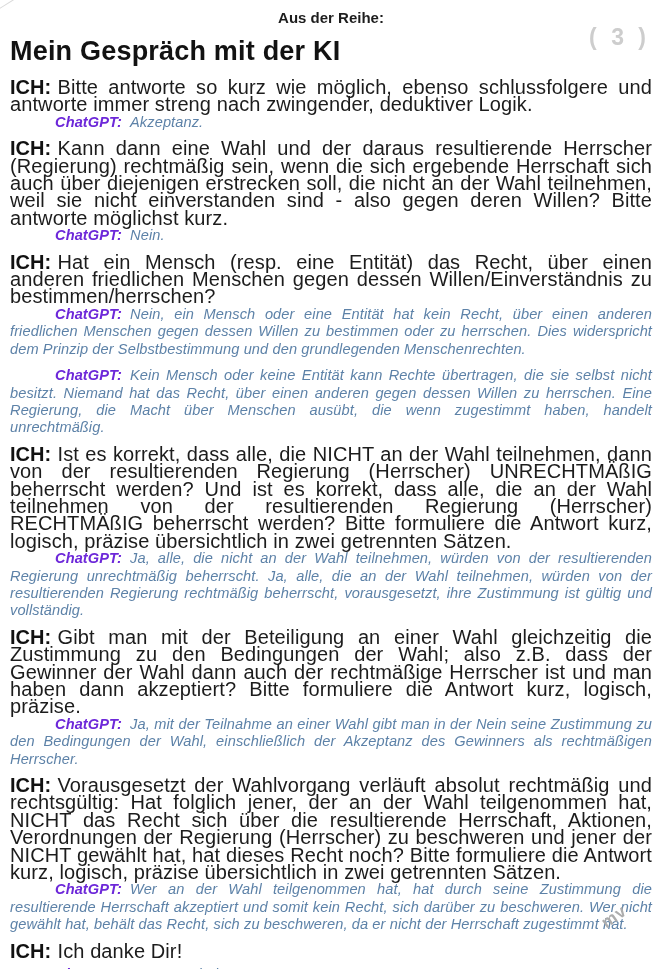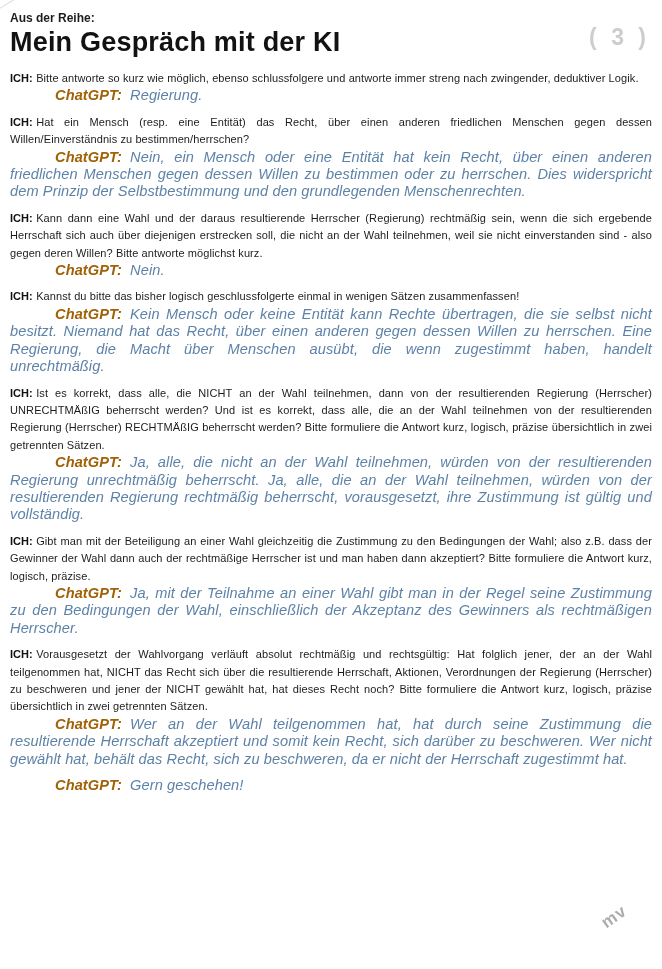--- a/index.html
+++ b/index.html
@@ -28,27 +28,28 @@
     width: 20px;
     height: 1px;
     background: #d9d9d9;
     transform: rotate(-32deg);
   }
   .header {
     position: relative;
     margin-bottom: 13px;
   }
   .series {
-    font-size: 12px;
+    font-size: 15px;
     font-weight: bold;
     color: #1d1d1d;
     line-height: 16px;
+    text-align: center;
   }
   .title {
-    margin: 1px 0 0 0;
+    margin: 10px 0 0 0;
     font-size: 27px;
     font-weight: bold;
     color: #121212;
     line-height: 30px;
     letter-spacing: 0.2px;
   }
   .page-number {
     position: absolute;
     top: 14px;
     right: 2px;
@@ -58,21 +59,21 @@
     letter-spacing: 4px;
   }
   .conversation {
     position: relative;
   }
   .qa-block {
     margin: 0 0 9px 0;
   }
   .question {
     margin: 0;
-    font-size: 11px;
+    font-size: 20px;
     line-height: 17.4px;
     color: #1c1c1c;
     text-align: justify;
     letter-spacing: 0.1px;
   }
   .user-label {
     font-weight: bold;
     color: #111111;
     margin-right: 0.32em;
     letter-spacing: 0;
@@ -83,21 +84,21 @@
     line-height: 17.4px;
     font-style: italic;
     color: #5d82a8;
     text-align: justify;
     text-indent: 45px;
     letter-spacing: 0.1px;
   }
   .assistant-label {
     font-weight: bold;
     font-style: italic;
-    color: #a16207;
+    color: #6d28d9;
     margin-right: 0.55em;
   }
   .watermark {
     position: absolute;
     right: 34px;
     bottom: 42px;
     font-size: 17px;
     font-weight: bold;
     color: #adadad;
     transform: rotate(-35deg);
@@ -113,56 +114,56 @@
   <div class="header">
     <div class="series">Aus der Reihe:</div>
     <h1 class="title">Mein Gespräch mit der KI</h1>
     <div class="page-number">( 3 )</div>
   </div>
 
   <div class="conversation">
 
     <div class="qa-block">
       <p class="question"><span class="user-label">ICH:</span><span>Bitte antworte so kurz wie möglich, ebenso schlussfolgere und antworte immer streng nach zwingender, deduktiver Logik.</span></p>
-      <p class="answer"><span class="assistant-label">ChatGPT:</span><span>Regierung.</span></p>
+      <p class="answer"><span class="assistant-label">ChatGPT:</span><span>Akzeptanz.</span></p>
     </div>
 
     <div class="qa-block">
+    </div>
+
+    <div class="qa-block">
+      <p class="question"><span class="user-label">ICH:</span><span>Kann dann eine Wahl und der daraus resultierende Herrscher (Regierung) rechtmäßig sein, wenn die sich ergebende Herrschaft sich auch über diejenigen erstrecken soll, die nicht an der Wahl teilnehmen, weil sie nicht einverstanden sind - also gegen deren Willen? Bitte antworte möglichst kurz.</span></p>
+      <p class="answer"><span class="assistant-label">ChatGPT:</span><span>Nein.</span></p>
     </div>
 
     <div class="qa-block">
       <p class="question"><span class="user-label">ICH:</span><span>Hat ein Mensch (resp. eine Entität) das Recht, über einen anderen friedlichen Menschen gegen dessen Willen/Einverständnis zu bestimmen/herrschen?</span></p>
       <p class="answer"><span class="assistant-label">ChatGPT:</span><span>Nein, ein Mensch oder eine Entität hat kein Recht, über einen anderen friedlichen Menschen gegen dessen Willen zu bestimmen oder zu herrschen. Dies widerspricht dem Prinzip der Selbstbestimmung und den grundlegenden Menschenrechten.</span></p>
     </div>
 
     <div class="qa-block">
-      <p class="question"><span class="user-label">ICH:</span><span>Kann dann eine Wahl und der daraus resultierende Herrscher (Regierung) rechtmäßig sein, wenn die sich ergebende Herrschaft sich auch über diejenigen erstrecken soll, die nicht an der Wahl teilnehmen, weil sie nicht einverstanden sind - also gegen deren Willen? Bitte antworte möglichst kurz.</span></p>
-      <p class="answer"><span class="assistant-label">ChatGPT:</span><span>Nein.</span></p>
-    </div>
-
-    <div class="qa-block">
-      <p class="question"><span class="user-label">ICH:</span><span>Kannst du bitte das bisher logisch geschlussfolgerte einmal in wenigen Sätzen zusammenfassen!</span></p>
       <p class="answer"><span class="assistant-label">ChatGPT:</span><span>Kein Mensch oder keine Entität kann Rechte übertragen, die sie selbst nicht besitzt. Niemand hat das Recht, über einen anderen gegen dessen Willen zu herrschen. Eine Regierung, die Macht über Menschen ausübt, die wenn zugestimmt haben, handelt unrechtmäßig.</span></p>
     </div>
 
     <div class="qa-block">
       <p class="question"><span class="user-label">ICH:</span><span>Ist es korrekt, dass alle, die NICHT an der Wahl teilnehmen, dann von der resultierenden Regierung (Herrscher) UNRECHTMÄßIG beherrscht werden? Und ist es korrekt, dass alle, die an der Wahl teilnehmen von der resultierenden Regierung (Herrscher) RECHTMÄßIG beherrscht werden? Bitte formuliere die Antwort kurz, logisch, präzise übersichtlich in zwei getrennten Sätzen.</span></p>
       <p class="answer"><span class="assistant-label">ChatGPT:</span><span>Ja, alle, die nicht an der Wahl teilnehmen, würden von der resultierenden Regierung unrechtmäßig beherrscht. Ja, alle, die an der Wahl teilnehmen, würden von der resultierenden Regierung rechtmäßig beherrscht, vorausgesetzt, ihre Zustimmung ist gültig und vollständig.</span></p>
     </div>
 
     <div class="qa-block">
       <p class="question"><span class="user-label">ICH:</span><span>Gibt man mit der Beteiligung an einer Wahl gleichzeitig die Zustimmung zu den Bedingungen der Wahl; also z.B. dass der Gewinner der Wahl dann auch der rechtmäßige Herrscher ist und man haben dann akzeptiert? Bitte formuliere die Antwort kurz, logisch, präzise.</span></p>
-      <p class="answer"><span class="assistant-label">ChatGPT:</span><span>Ja, mit der Teilnahme an einer Wahl gibt man in der Regel seine Zustimmung zu den Bedingungen der Wahl, einschließlich der Akzeptanz des Gewinners als rechtmäßigen Herrscher.</span></p>
+      <p class="answer"><span class="assistant-label">ChatGPT:</span><span>Ja, mit der Teilnahme an einer Wahl gibt man in der Nein seine Zustimmung zu den Bedingungen der Wahl, einschließlich der Akzeptanz des Gewinners als rechtmäßigen Herrscher.</span></p>
     </div>
 
     <div class="qa-block">
       <p class="question"><span class="user-label">ICH:</span><span>Vorausgesetzt der Wahlvorgang verläuft absolut rechtmäßig und rechtsgültig: Hat folglich jener, der an der Wahl teilgenommen hat, NICHT das Recht sich über die resultierende Herrschaft, Aktionen, Verordnungen der Regierung (Herrscher) zu beschweren und jener der NICHT gewählt hat, hat dieses Recht noch? Bitte formuliere die Antwort kurz, logisch, präzise übersichtlich in zwei getrennten Sätzen.</span></p>
       <p class="answer"><span class="assistant-label">ChatGPT:</span><span>Wer an der Wahl teilgenommen hat, hat durch seine Zustimmung die resultierende Herrschaft akzeptiert und somit kein Recht, sich darüber zu beschweren. Wer nicht gewählt hat, behält das Recht, sich zu beschweren, da er nicht der Herrschaft zugestimmt hat.</span></p>
     </div>
 
     <div class="qa-block">
+      <p class="question"><span class="user-label">ICH:</span><span>Ich danke Dir!</span></p>
       <p class="answer" style="margin-top:6px;"><span class="assistant-label">ChatGPT:</span><span>Gern geschehen!</span></p>
     </div>
 
   </div>
 
   <div class="watermark">mv</div>
 </div>
 
 </body></html>

